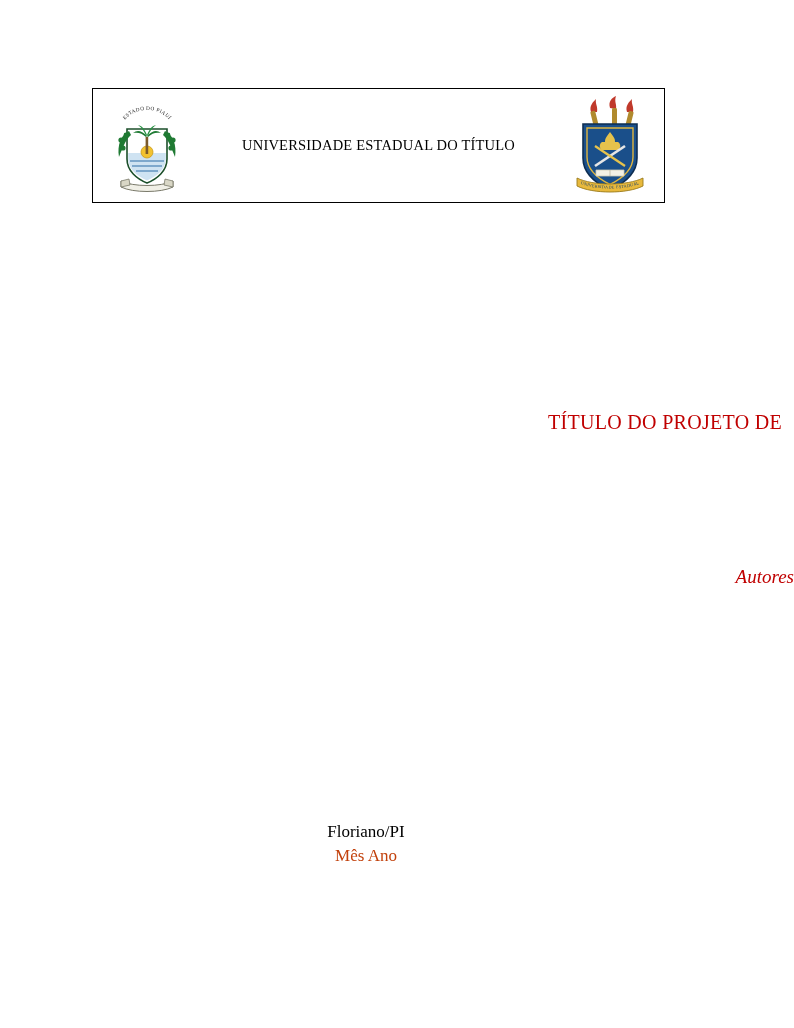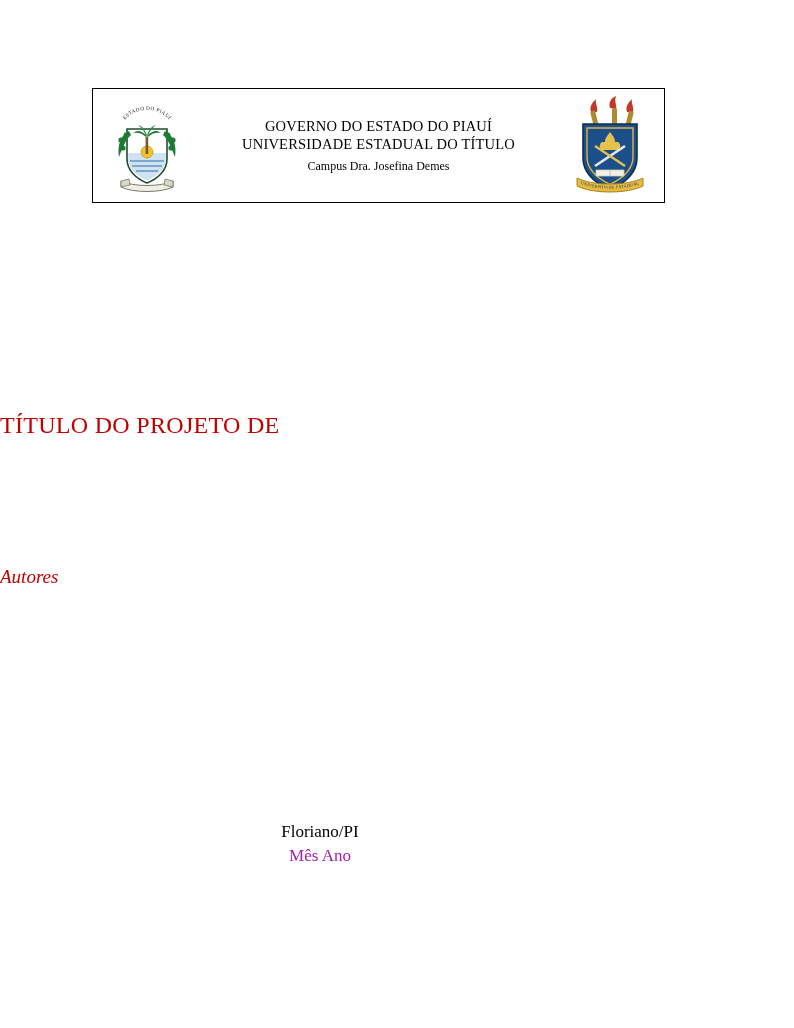--- a/index.html
+++ b/index.html
@@ -64,50 +64,51 @@
     margin-top: 6px;
     white-space: nowrap;
   }
 
   
   .doc-title {
     position: absolute;
     left: 0;
     top: 408px;
     width: 782px;
-    text-align: left;
+    text-align: right;
     color: #c00000;
-    font-size: 24px;
+    font-size: 20px;
     line-height: 1.45;
     letter-spacing: 0.3px;
   }
   .doc-title .t-line { display: block; }
 
   .authors {
     position: absolute;
     left: 0;
     top: 566px;
     width: 794px;
-    text-align: left;
+    text-align: right;
     color: #c00000;
     font-size: 19px;
     font-style: italic;
   }
 
   .footer-block {
     position: absolute;
     left: 0;
     top: 820px;
     width: 640px;
     text-align: center;
     font-size: 17px;
     line-height: 1.4;
+    padding-left: 46px;
   }
   .footer-city { color: #000000; display: block; }
-  .footer-date { color: #a21caf; display: block; }
+  .footer-date { color: #c2410c; display: block; }
 
   
   .crest-piaui { width: 96px; height: 102px; }
   .crest-uespi { width: 78px; height: 100px; }
 </style>
 </head>
 <body>
 
 <div class="letterhead">
 
@@ -146,23 +147,21 @@
         <circle cx="69" cy="40" r="2.4"></circle>
       </g>
 
       <path d="M22,86 C34,92 62,92 74,86 L74,92 C62,98 34,98 22,92 Z" fill="#f0efe6" stroke="#6b6b5a" stroke-width="0.9"></path>
       <path d="M30,84 L22,86 L22,92 L31,90 Z" fill="#d9d7c6" stroke="#6b6b5a" stroke-width="0.7"></path>
       <path d="M66,84 L74,86 L74,92 L65,90 Z" fill="#d9d7c6" stroke="#6b6b5a" stroke-width="0.7"></path>
     </svg>
   </div>
 
   <div class="header-text">
-    <div class="header-line1">GOVERNO DO ESTADO DO PIAUÍ</div>
     <div class="header-line2">UNIVERSIDADE ESTADUAL DO TÍTULO</div>
-    <div class="header-line3">Campus Dra. Josefina Demes</div>
   </div>
 
   <div class="crest-right">
     <svg class="crest-uespi" viewBox="0 0 78 100" xmlns="http://www.w3.org/2000/svg" aria-hidden="true">
 
       <g>
         <path d="M20,16 C18,10 22,6 25,3 C24,8 27,10 26,16 Z" fill="#c0392b"></path>
         <path d="M39,12 C37,5 41,2 45,0 C43,6 46,8 45,13 Z" fill="#c0392b"></path>
         <path d="M56,16 C54,10 58,6 61,3 C60,8 63,10 62,16 Z" fill="#c0392b"></path>
         <rect x="21" y="15" width="5" height="16" rx="1.4" fill="#b08a2e" transform="rotate(-14 23 23)"></rect>

